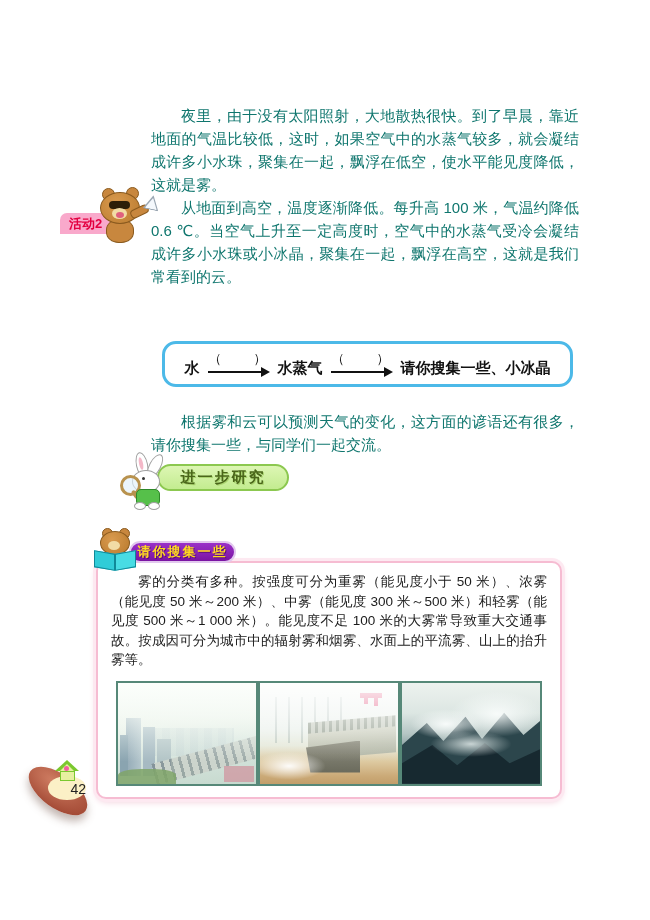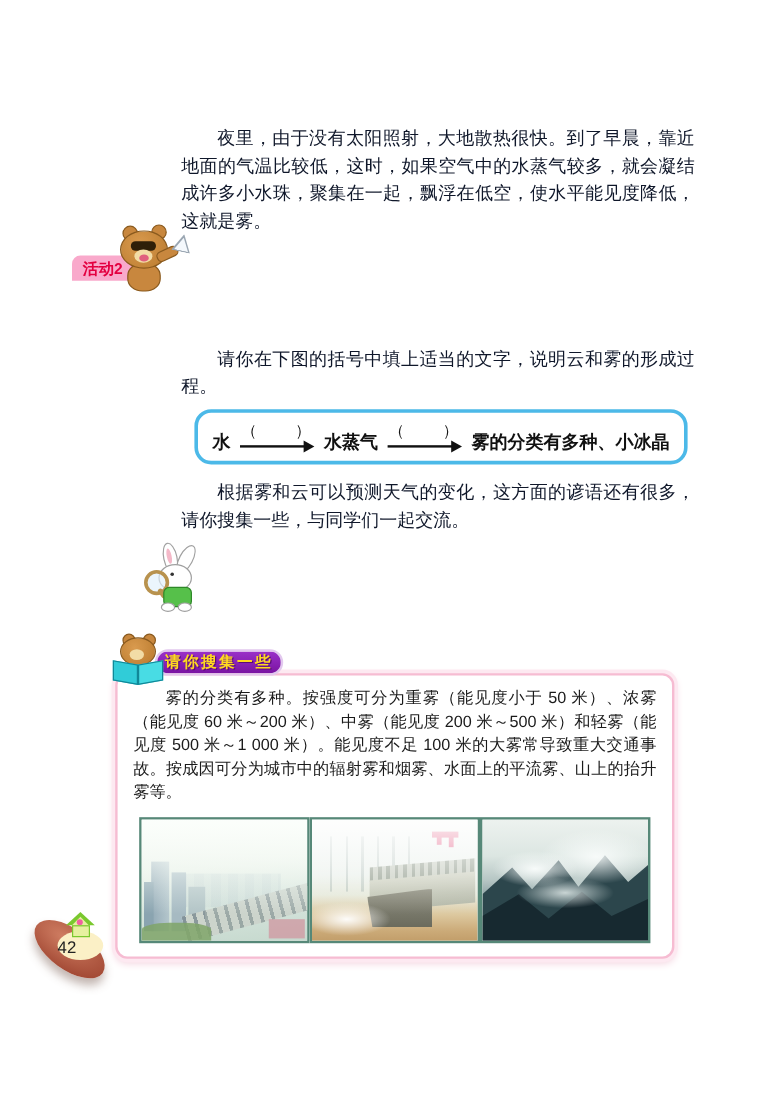--- a/index.html
+++ b/index.html
@@ -1,24 +1,24 @@
 <!DOCTYPE html>
 <html><head>
 <meta charset="utf-8">
 <style>
   html,body{margin:0;padding:0;background:#ffffff;}
   .page{position:relative;width:650px;height:920px;background:#ffffff;overflow:hidden;
         font-family:"Liberation Sans","DejaVu Sans",sans-serif;color:#1c1c1c;}
   
   .para{position:absolute;left:151px;width:428px;margin:0;font-size:15px;line-height:23px;
-        text-align:justify;text-indent:2em;color:#0f172a;}
+        text-align:justify;text-indent:2em;color:#0f766e;}
   .p1{top:104px;}
   .p2{top:196px;}
   .p3{top:288px;}
-  .p4{top:399px;}
+  .p4{top:410px;}
   
   .activity{position:absolute;left:58px;top:213px;width:92px;z-index:3;}
   .activity-tab{display:inline-block;margin-left:2px;padding:2px 9px 1px;background:#f9a9cb;
         color:#e30040;font-weight:700;font-size:13px;border-radius:7px 7px 0 0;}
   .activity-body{background:#cdccf1;border:2px solid #f9a9cb;border-radius:0 8px 8px 8px;
         padding:8px 6px;font-size:13.5px;line-height:21px;font-weight:600;color:#26263c;
         text-align:justify;text-indent:2em;}
   
   .bear1{position:absolute;left:97px;top:188px;width:64px;height:56px;z-index:5;}
   .bear1 div{position:absolute;}
@@ -141,38 +141,38 @@
         background:radial-gradient(ellipse,rgba(250,253,252,.9),rgba(250,253,252,0) 70%);}
   .ph3-f3{left:28px;top:48px;width:82px;height:26px;
         background:radial-gradient(ellipse,rgba(240,248,246,.8),rgba(240,248,246,0) 70%);}
   
   .petal{position:absolute;left:24px;top:774px;width:68px;height:34px;border-radius:50%;
         transform:rotate(36deg);z-index:4;
         background:radial-gradient(ellipse at 35% 35%,#cf7d62,#a44b36 75%);
         box-shadow:3px 5px 8px rgba(120,90,80,.45);}
   .pagenum-oval{position:absolute;left:48px;top:776px;width:38px;height:24px;background:#fbf0c6;
         border-radius:50%;z-index:6;}
-  .pagenum{position:absolute;left:48px;top:781px;width:38px;text-align:left;font-size:14px;
+  .pagenum{position:absolute;left:48px;top:781px;width:38px;text-align:right;font-size:14px;
         color:#222;z-index:8;}
   .house{position:absolute;left:55px;top:760px;width:24px;height:22px;z-index:7;}
   .house div{position:absolute;}
   .house .roof{left:0;top:0;width:0;height:0;border-left:12px solid transparent;
         border-right:12px solid transparent;border-bottom:11px solid #7ac82e;}
   .house .roof-in{left:4px;top:4px;width:0;height:0;border-left:8px solid transparent;
         border-right:8px solid transparent;border-bottom:8px solid #e6f0a0;}
   .house .dot{left:9px;top:6px;width:5px;height:5px;background:#f060a0;border-radius:50%;}
   .house .base{left:5px;top:11px;width:13px;height:8px;background:#e6f0a0;border:1px solid #7ac82e;}
 </style>
 </head>
 <body>
 
 <div class="page">
 
   <p class="para p1">夜里，由于没有太阳照射，大地散热很快。到了早晨，靠近地面的气温比较低，这时，如果空气中的水蒸气较多，就会凝结成许多小水珠，聚集在一起，飘浮在低空，使水平能见度降低，这就是雾。</p>
-  <p class="para p3">请你在下图的括号中填上适当的文字，说明云和雾的形成过程。</p>
+  <p class="para p2">从地面到高空，温度逐渐降低。每升高 100 米，气温约降低 0.6 ℃。当空气上升至一定高度时，空气中的水蒸气受冷会凝结成许多小水珠或小冰晶，聚集在一起，飘浮在高空，这就是我们常看到的云。</p>
 
   <div class="activity">
     <div class="activity-tab">活动2</div>
   </div>
 
   <div class="bear1">
     <div class="ear ear-l"></div>
       <div class="ear ear-r"></div>
     <div class="body"></div>
       <div class="head"></div>
@@ -188,50 +188,51 @@
     <span class="d-item">水</span>
     <span class="d-arrowcol">
       <span class="d-bracket">（　　）</span>
       <span class="d-arrow"></span>
     </span>
     <span class="d-item">水蒸气</span>
     <span class="d-arrowcol">
       <span class="d-bracket">（　　）</span>
       <span class="d-arrow"></span>
     </span>
-    <span class="d-item">雾的分类有多种、小冰晶</span>
+    <span class="d-item">请你搜集一些、小冰晶</span>
   </div>
 
   <p class="para p4">根据雾和云可以预测天气的变化，这方面的谚语还有很多，请你搜集一些，与同学们一起交流。</p>
 
   <div class="rabbit">
     <div class="ear ear-l"></div>
       <div class="ear ear-r"></div>
       <div class="ear-in"></div>
     <div class="head"></div>
       <div class="eye"></div>
     <div class="mag"></div>
       <div class="mag-h"></div>
     <div class="body"></div>
       <div class="foot-l"></div>
       <div class="foot-r"></div>
   </div>
+  <div class="research-banner">进一步研究</div>
 
   <div class="bear2">
     <div class="ear ear-l"></div>
       <div class="ear ear-r"></div>
     <div class="head"></div>
       <div class="muzzle"></div>
     <div class="book-l"></div>
       <div class="book-r"></div>
   </div>
   <div class="reading-banner">请你搜集一些</div>
 
   <div class="reading-box">
-    <p class="reading-body">雾的分类有多种。按强度可分为重雾（能见度小于 50 米）、浓雾（能见度 60 米～200 米）、中雾（能见度 200 米～500 米）和轻雾（能见度 500 米～1 000 米）。能见度不足 100 米的大雾常导致重大交通事故。按成因可分为城市中的辐射雾和烟雾、水面上的平流雾、山上的抬升雾等。</p>
+    <p class="reading-body">雾的分类有多种。按强度可分为重雾（能见度小于 50 米）、浓雾（能见度 50 米～200 米）、中雾（能见度 300 米～500 米）和轻雾（能见度 500 米～1 000 米）。能见度不足 100 米的大雾常导致重大交通事故。按成因可分为城市中的辐射雾和烟雾、水面上的平流雾、山上的抬升雾等。</p>
     <div class="photos">
       <div class="photo">
         <div class="ph1-sky"></div>
           <div class="ph1-far"></div>
         <div class="ph1-b1"></div>
           <div class="ph1-b2"></div>
           <div class="ph1-b3"></div>
           <div class="ph1-b4"></div>
         <div class="ph1-road"></div>
           <div class="ph1-green"></div>

